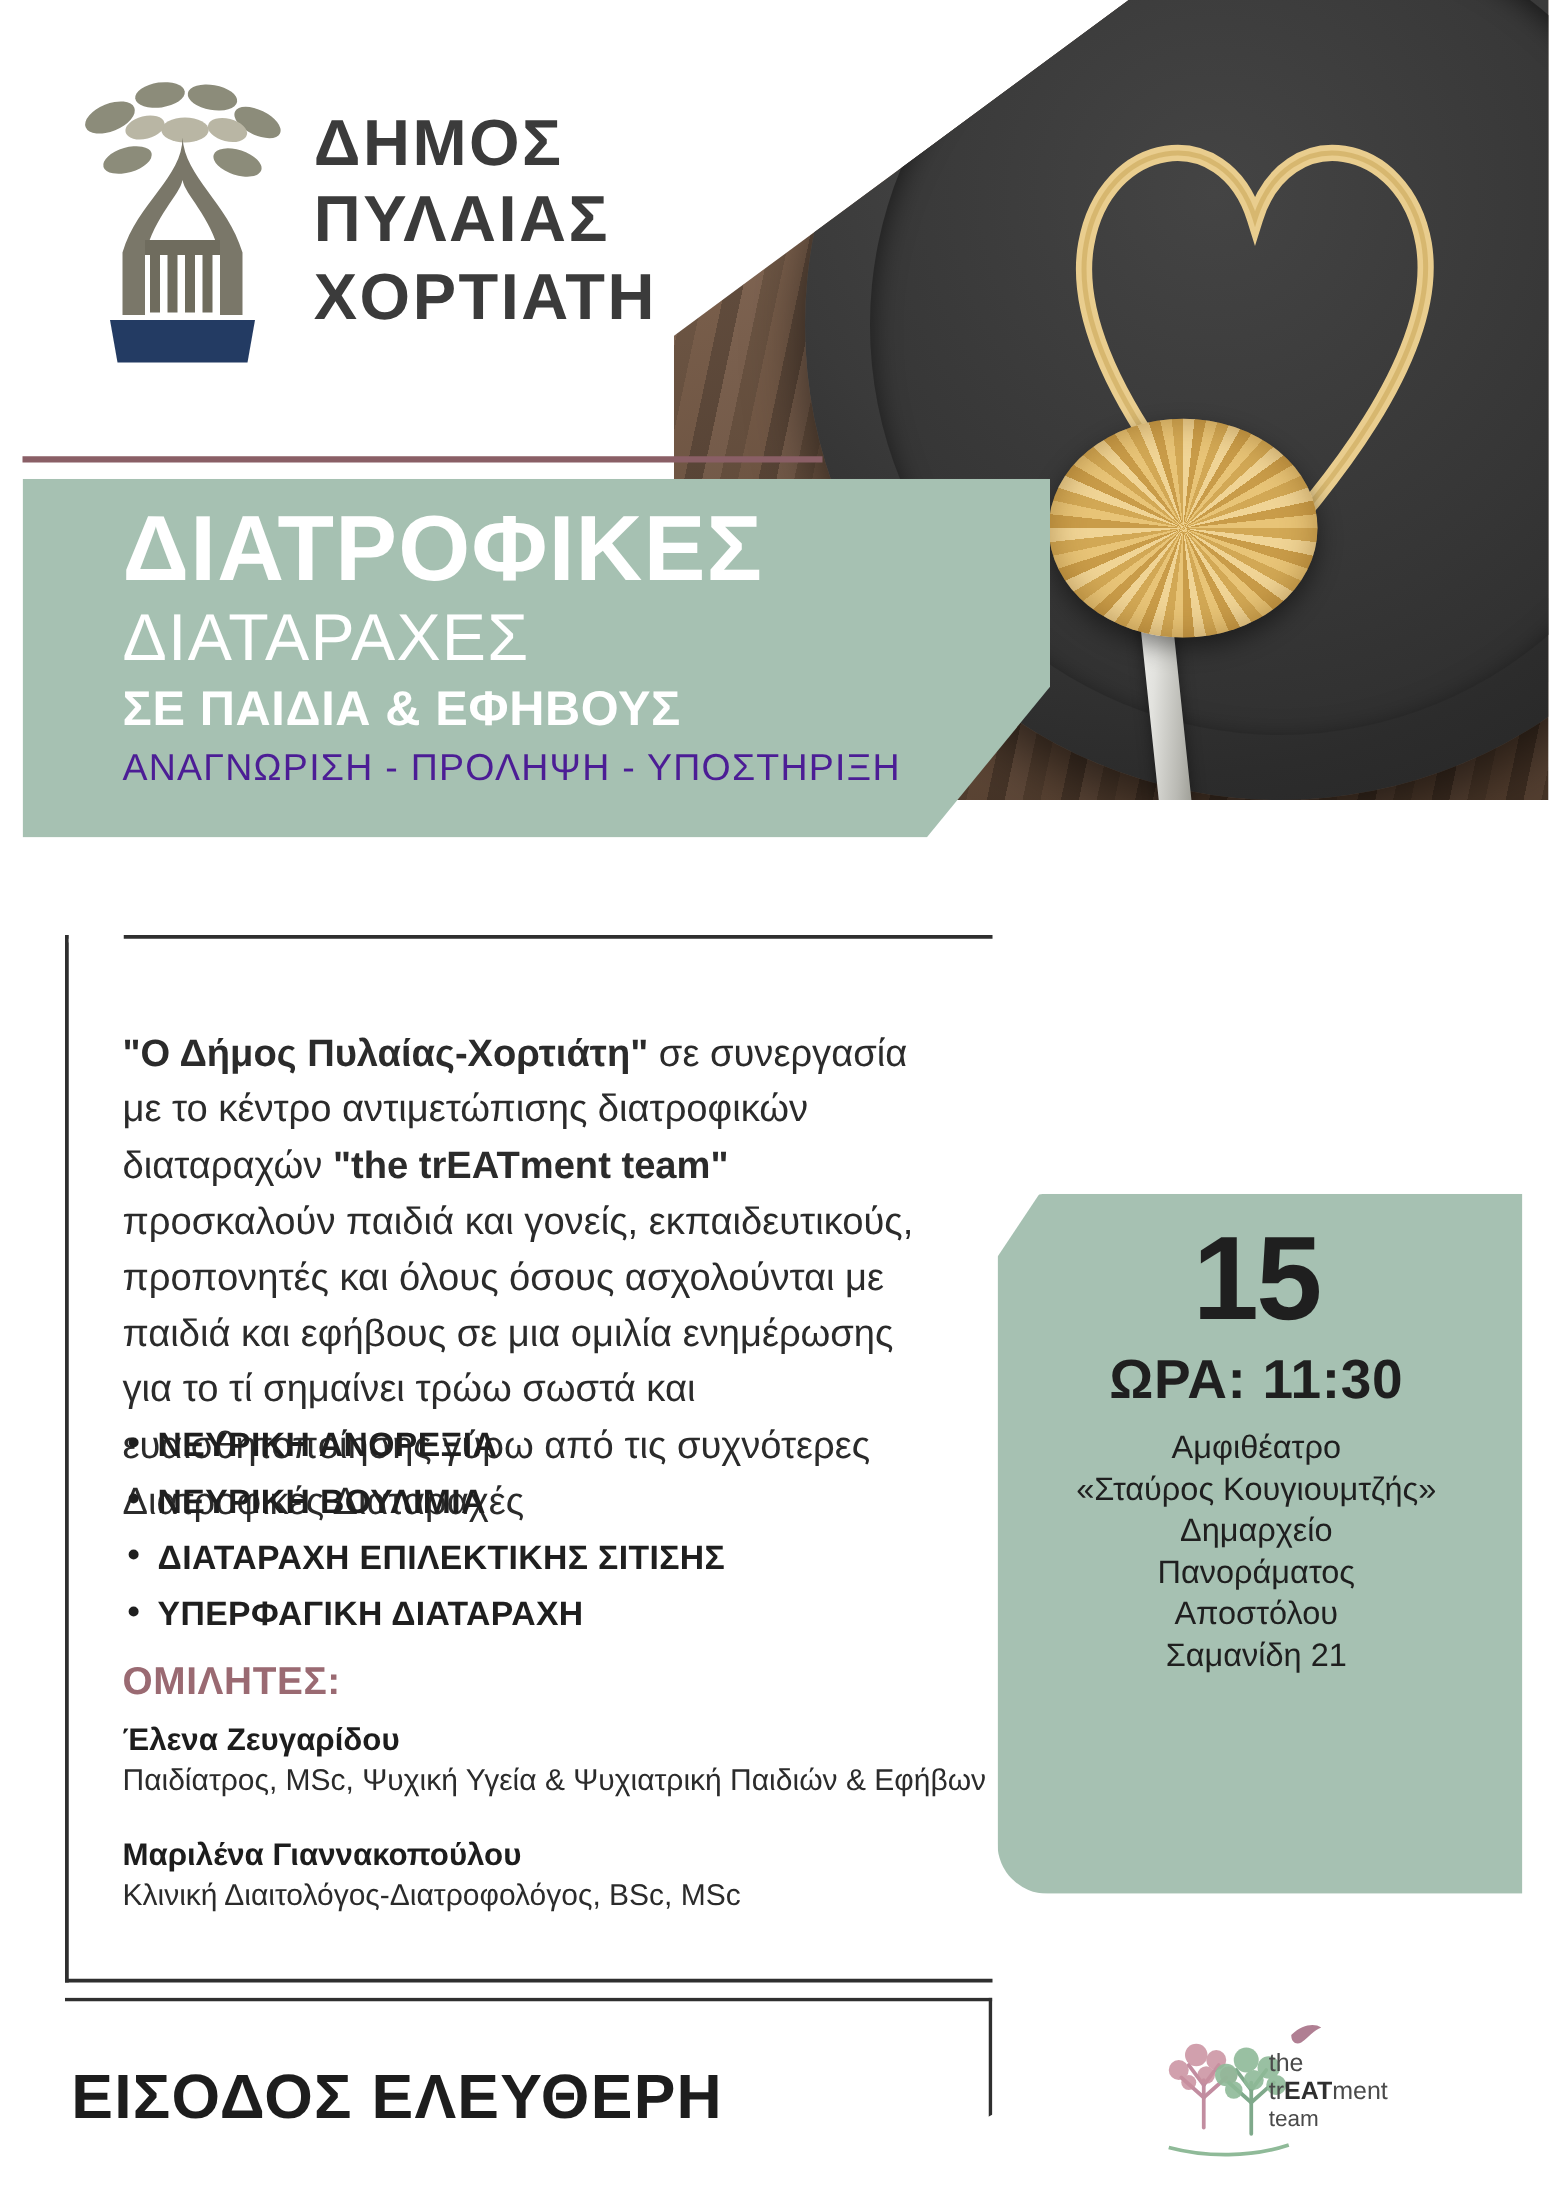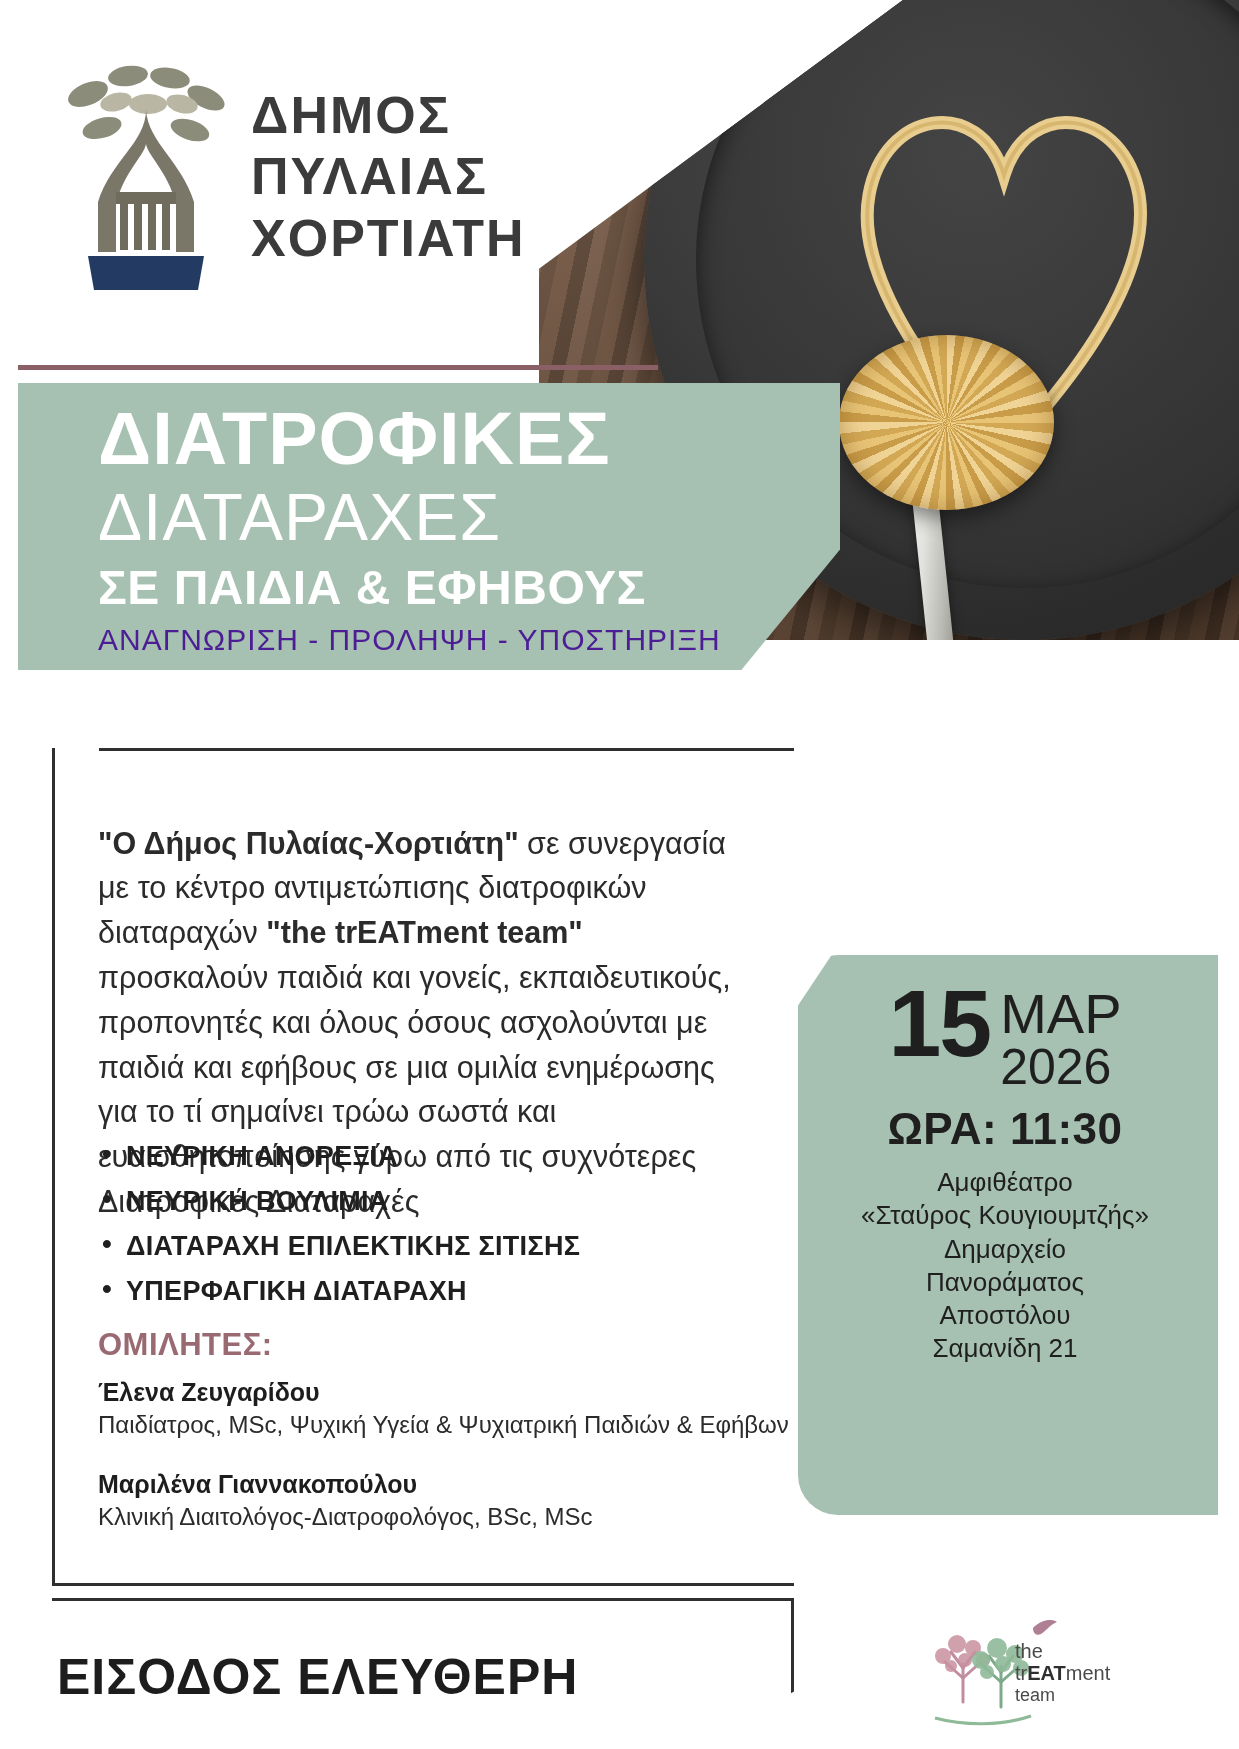--- a/index.html
+++ b/index.html
@@ -150,30 +150,30 @@
     font-family: "Liberation Sans", sans-serif;
     font-weight: 700;
     font-size: 74px;
     color: #ffffff;
     letter-spacing: 1px;
     line-height: 1.02;
   }
   .title-line2 {
     font-family: "Liberation Sans", sans-serif;
     font-weight: 400;
-    font-size: 66px;
+    font-size: 53px;
     color: #ffffff;
     letter-spacing: 1px;
     line-height: 1.08;
     margin-top: 6px;
   }
   .title-line3 {
     font-family: "Liberation Sans", sans-serif;
     font-weight: 700;
-    font-size: 48px;
+    font-size: 39px;
     color: #ffffff;
     letter-spacing: 0.5px;
     margin-top: 6px;
   }
   .title-line4 {
     font-family: "Liberation Sans", sans-serif;
     font-weight: 400;
     font-size: 30px;
     color: #4c1d95;
     letter-spacing: 1px;
@@ -446,24 +446,20 @@
 
   <div class="speaker speaker-2">
     <div class="speaker-name">Μαριλένα Γιαννακοπούλου</div>
     <div class="speaker-role">Κλινική Διαιτολόγος-Διατροφολόγος, BSc, MSc</div>
   </div>
 
   <div class="date-panel"></div>
   <div class="date-inner">
     <div class="date-row">
       <div class="date-day">15</div>
-      <div class="date-mon-yr">
-        <div class="date-month">ΜΑΡ</div>
-        <div class="date-year">2026</div>
-      </div>
     </div>
     <div class="date-time">ΩΡΑ: 11:30</div>
     <div class="venue">
       <div>Αμφιθέατρο</div>
       <div>«Σταύρος Κουγιουμτζής»</div>
       <div>Δημαρχείο</div>
       <div>Πανοράματος</div>
       <div>Αποστόλου</div>
       <div>Σαμανίδη 21</div>
     </div>

